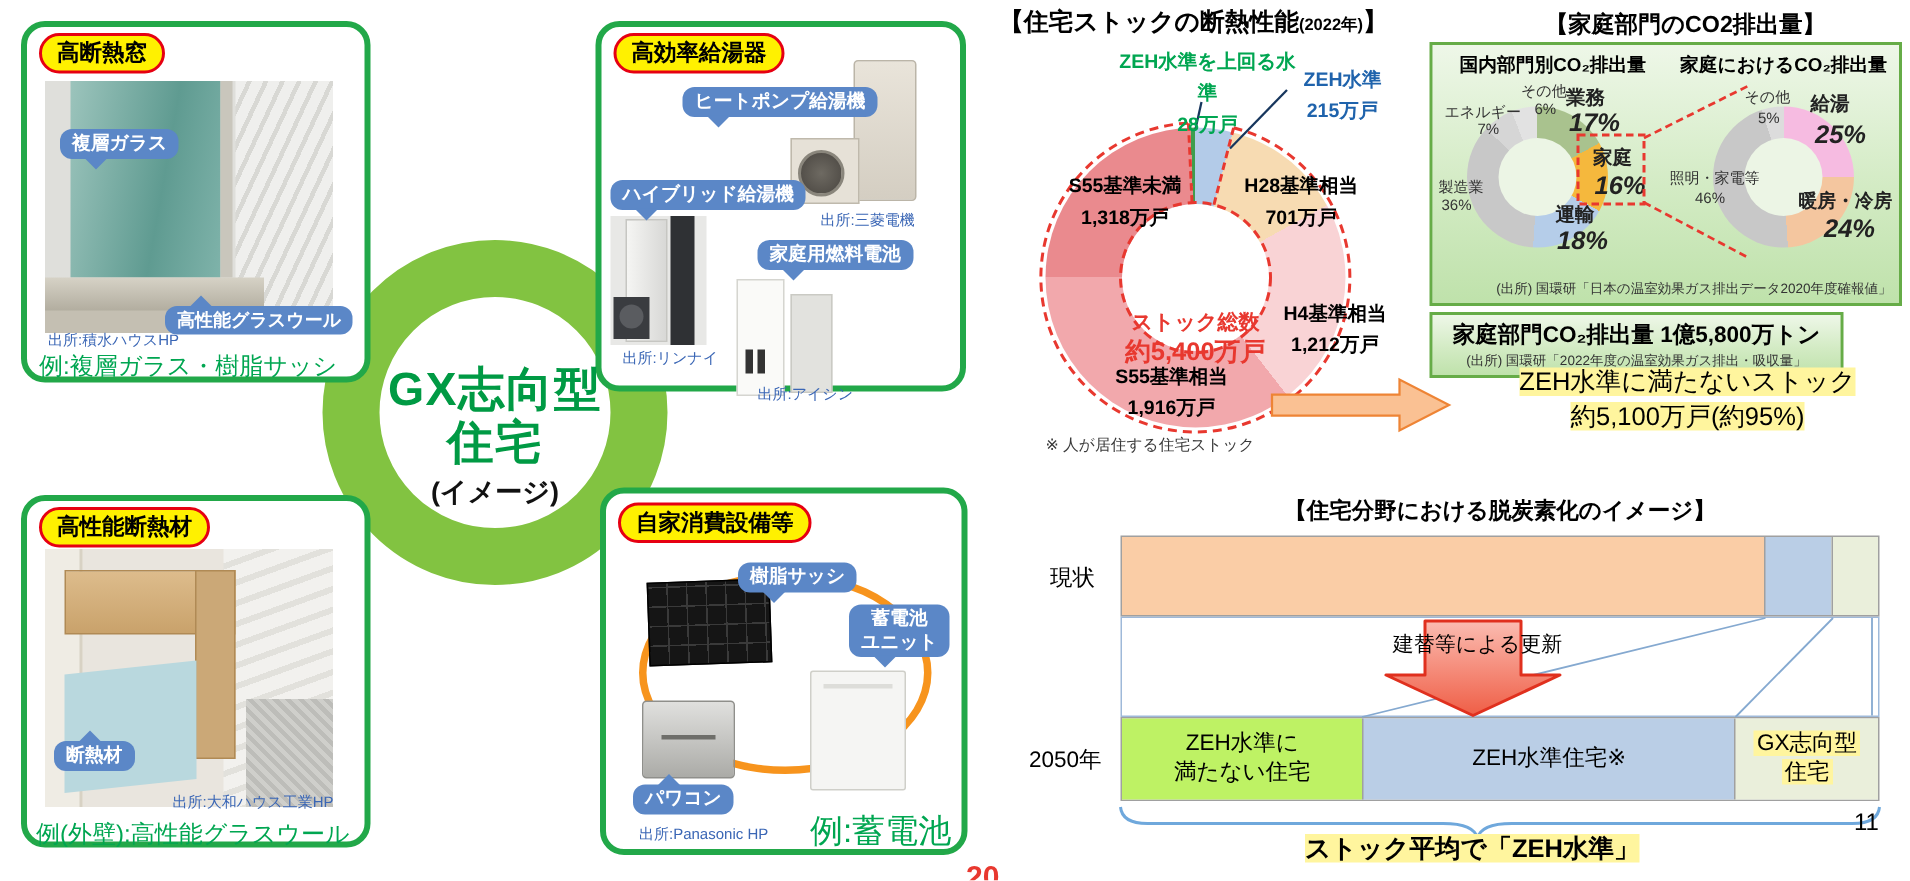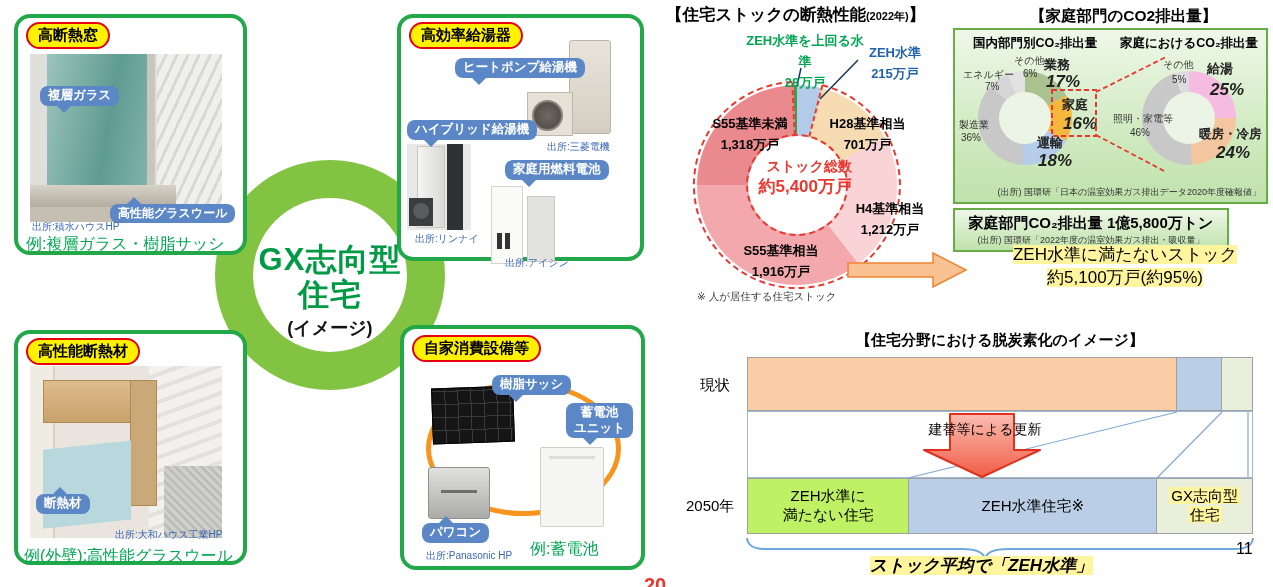--- a/index.html
+++ b/index.html
@@ -23,21 +23,21 @@
         border:8px solid transparent;border-bottom:8px solid #5B87C7;border-top:0;}
   .src{position:absolute;color:#3A66B5;font-size:10px;white-space:nowrap;z-index:4;}
   .example{position:absolute;color:#00A651;font-size:16px;white-space:nowrap;z-index:4;}
   .photo{position:absolute;overflow:hidden;z-index:2;}
   
   .donut{position:absolute;border-radius:50%;z-index:2;}
   .hole{position:absolute;border-radius:50%;background:#fff;z-index:3;}
   .seg-label{position:absolute;font-size:13px;font-weight:bold;text-align:center;line-height:1.6;z-index:5;}
   .green-lbl{color:#00A651;}
   .blue-lbl{color:#1F63AC;}
-  .center-red{position:absolute;color:#E8382F;text-align:right;z-index:6;line-height:1.25;}
+  .center-red{position:absolute;color:#E8382F;text-align:center;z-index:6;line-height:1.25;margin-top:48px;}
   .note{position:absolute;font-size:10.5px;color:#3A3A3A;z-index:5;}
   .hl{background:#FFF59E;padding:0 0;}
   
   .gpanel{position:absolute;border:2px solid #66AC47;box-sizing:border-box;
           background:linear-gradient(180deg,#EEF7E8 0%,#D3EBC4 55%,#BFE2AB 100%);z-index:1;}
   .sub-title{position:absolute;font-size:12.5px;font-weight:bold;z-index:5;}
   .co2lbl{position:absolute;font-size:10px;color:#333;z-index:5;white-space:nowrap;}
   .co2big{position:absolute;font-size:13px;font-weight:bold;color:#222;z-index:5;white-space:nowrap;}
   .co2pct{position:absolute;font-size:17px;font-weight:bold;color:#222;z-index:5;white-space:nowrap;font-style:italic;}
   .srcline{position:absolute;font-size:9px;color:#333;z-index:5;white-space:nowrap;}
@@ -129,21 +129,21 @@
       <div>ユニット</div>
     </div>
     <div class="abs" style="left:136px;top:118px;width:62px;height:78px;background:#F5F5F3;border:1px solid #CFCFC9;border-radius:2px;z-index:2;">
       <div class="abs" style="left:8px;top:8px;width:46px;height:3px;background:#DDDDD9;"></div>
     </div>
     <div class="abs" style="left:24px;top:138px;width:60px;height:50px;background:linear-gradient(#E0E0DE,#ABABA7);border:1px solid #8F8F8B;border-radius:3px;z-index:2;">
       <div class="abs" style="left:12px;top:22px;width:36px;height:3px;background:#6E6E6A;"></div>
     </div>
     <div class="blue-tag tail-up" style="left:18px;top:194px;">パワコン</div>
     <div class="src" style="left:22px;top:220px;">出所:Panasonic HP</div>
-    <div class="example" style="left:126px;top:210px;font-size:16px;">例:蓄電池</div>
+    <div class="example" style="left:136px;top:210px;font-size:22px;">例:蓄電池</div>
   </div>
 
   <div class="t-title" style="left:666px;top:4px;font-size:16.5px;">
     <span>【住宅ストックの断熱性能</span><span style="font-size:11px;">(2022年)</span><span>】</span>
   </div>
 
   <div class="donut" style="left: 697px; top: 85px; width: 200px; height: 200px; background: conic-gradient(rgb(179, 203, 232) 0deg, rgb(179, 203, 232) 14.36deg, rgb(247, 219, 178) 14.36deg, rgb(247, 219, 178) 61.18deg, rgb(249, 211, 213) 61.18deg, rgb(249, 211, 213) 142.13deg, rgb(242, 168, 172) 142.13deg, rgb(242, 168, 172) 270.1deg, rgb(234, 138, 142) 270.1deg, rgb(234, 138, 142) 358.13deg, rgb(62, 158, 78) 358.13deg, rgb(62, 158, 78) 360deg);"></div>
   <div class="hole" style="left:748px;top:136px;width:98px;height:98px;"></div>
   <div class="center-red" style="left:742px;top:158px;width:110px;">
     <div style="font-size:14px;font-weight:bold;">ストック総数</div>
@@ -245,21 +245,21 @@
     <div class="seg" style="width:249px;background:#BACEE6;">
       <div>ZEH水準住宅※</div>
     </div>
     <div class="seg" style="width:96px;background:#EAEFDB;">
       <div><span class="hl" style="padding:0 2px;">GX志向型</span></div>
       <div><span class="hl" style="padding:0 2px;">住宅</span></div>
     </div>
   </div>
 
   <div class="abs" style="left:870px;top:554px;z-index:5;">
-    <span class="hl" style="font-size:17px;font-weight:bold;font-style:italic;">ストック平均で「ZEH水準」</span>
+    <span class="hl" style="font-size:17px;font-weight:bold;">ストック平均で「ZEH水準」</span>
   </div>
 
   <div class="abs" style="left:1236px;top:540px;font-size:16px;z-index:5;">11</div>
   <div class="abs" style="left:644px;top:574px;font-size:20px;font-weight:bold;color:#E8382F;z-index:5;">20</div>
 
   <svg class="overlay" width="1273" height="587" viewBox="0 0 1273 587">
     <defs>
       <linearGradient id="gradRed" x1="0" y1="0" x2="0" y2="1">
         <stop offset="0" stop-color="#FBBCB1"></stop>
           <stop offset="1" stop-color="#EF5E46"></stop>

